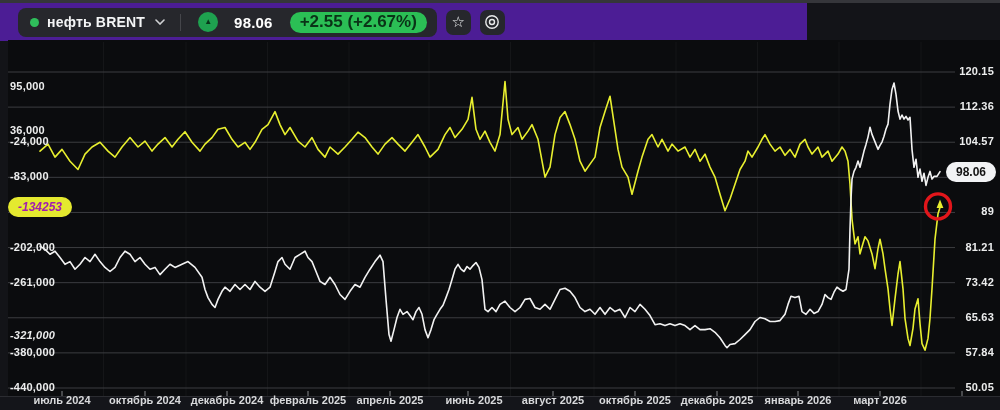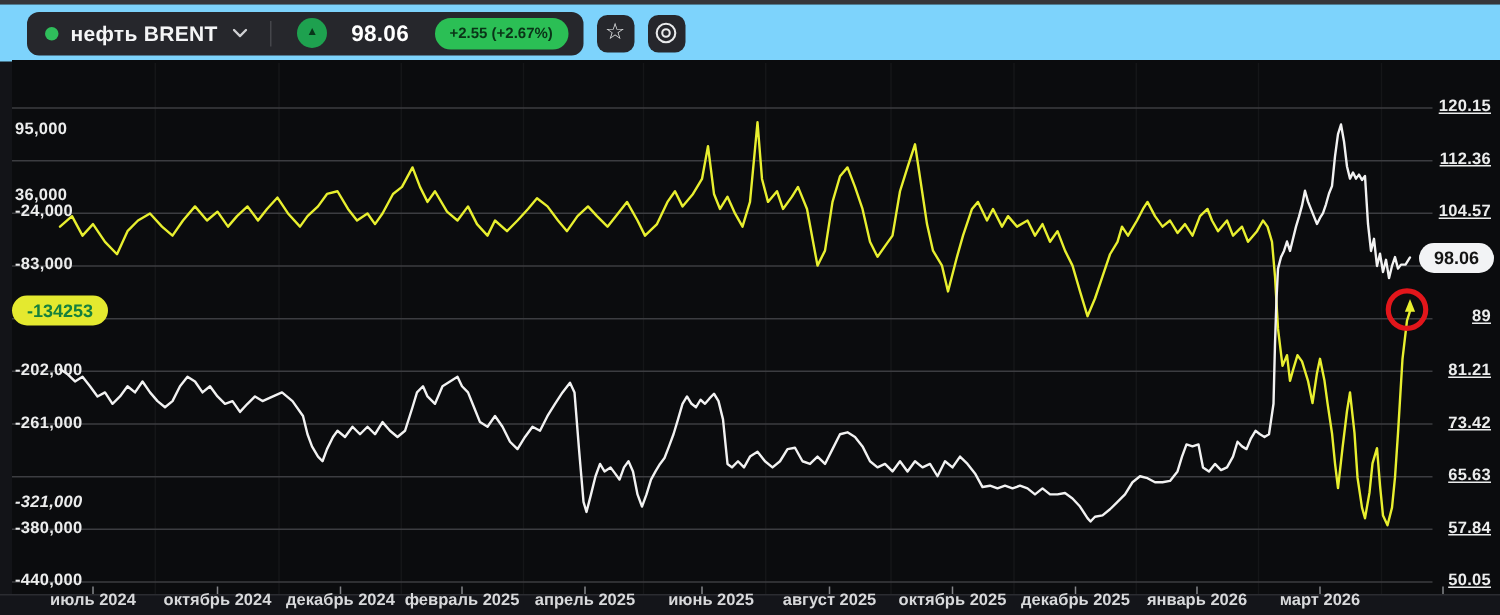--- a/index.html
+++ b/index.html
@@ -1,45 +1,45 @@
 <!DOCTYPE html>
 <html><head>
 <meta charset="utf-8">
 <style>
   html,body{margin:0;padding:0;background:#131418;}
   .app{position:relative;width:1000px;height:410px;background:#131418;overflow:hidden;
        font-family:"Liberation Sans","DejaVu Sans",sans-serif;-webkit-font-smoothing:antialiased;}
   .top-strip{position:absolute;left:0;top:0;width:1000px;height:3px;background:#35363a;}
   
-  .header{position:absolute;left:0;top:3px;width:1000px;height:38px;display:flex;align-items:center;
-          padding-left:18px;gap:9px;background:#7dd3fc;box-sizing:border-box;}
+  .header{position:absolute;left:0;top:3px;width:807px;height:38px;display:flex;align-items:center;
+          padding-left:18px;gap:9px;background:#4c1d95;box-sizing:border-box;}
   .ticker-pill{display:flex;align-items:center;height:29px;background:#26272c;border-radius:8px;
                padding:0 10px 0 12px;gap:8px;}
   .green-dot{width:9px;height:9px;border-radius:50%;background:#2fbe5b;}
   .ticker-label{color:#f4f5f6;font-size:14px;font-weight:700;letter-spacing:.2px;white-space:nowrap;}
   .chev{display:flex;align-items:center;margin-left:2px;}
   .pill-divider{width:1px;height:17px;background:#45464b;margin:0 9px 0 7px;}
   .dir-circle{width:20px;height:20px;border-radius:50%;background:#1ea14f;display:flex;align-items:center;
               justify-content:center;}
   .dir-tri{color:#08351a;font-size:8px;line-height:1;transform:translateY(-0.5px);}
   .price{color:#ffffff;font-size:15px;font-weight:700;margin:0 9px 0 8px;letter-spacing:.2px;}
-  .change-pill{height:21px;border-radius:11px;background:#2bbf55;color:#0a3317;font-size:10px;
+  .change-pill{height:21px;border-radius:11px;background:#2bbf55;color:#0a3317;font-size:17px;
                font-weight:700;display:flex;align-items:center;padding:0 10px;white-space:nowrap;}
   .icon-btn{width:25px;height:25px;border-radius:7px;background:#26272c;display:flex;align-items:center;
             justify-content:center;cursor:pointer;}
   .star-glyph{color:#eef0f1;font-size:15px;line-height:1;transform:translateY(-1px);}
   
   .chart-panel{position:absolute;left:8px;top:40px;width:992px;height:356px;background:#0b0c0e;}
   .chart-svg{position:absolute;left:0;top:0;width:1000px;height:410px;pointer-events:none;}
   .axis-label{position:absolute;font-size:11px;font-weight:600;color:#eceded;letter-spacing:.2px;
               white-space:nowrap;z-index:5;}
-  .axis-label.right{text-align:left;text-decoration:underline;}
+  .axis-label.right{text-align:left;}
   .badge{position:absolute;height:20px;line-height:20px;border-radius:10px;font-size:12px;font-weight:700;
          padding:0 10px;z-index:6;white-space:nowrap;}
-  .badge-yellow{left:8px;background:#e4e92f;color:#15803d;}
+  .badge-yellow{left:8px;background:#e4e92f;color:#a21caf;font-style:italic;}
   .badge-white{right:4px;background:#f2f3f5;color:#141414;}
   
   .time-axis{position:absolute;left:0;top:396px;width:1000px;height:14px;background:#14151a;
              border-top:1px solid #2b2c31;box-sizing:border-box;}
   .month-label{position:absolute;top:394px;transform:translateX(-50%);font-size:11px;font-weight:600;
                color:#d8d9db;white-space:nowrap;z-index:5;text-align:center;}
   
   .watermark{position:absolute;left:858px;top:342px;display:flex;align-items:center;gap:5px;opacity:.88;
              z-index:2;}
   .wm-text{font-size:17px;letter-spacing:.3px;white-space:nowrap;}

